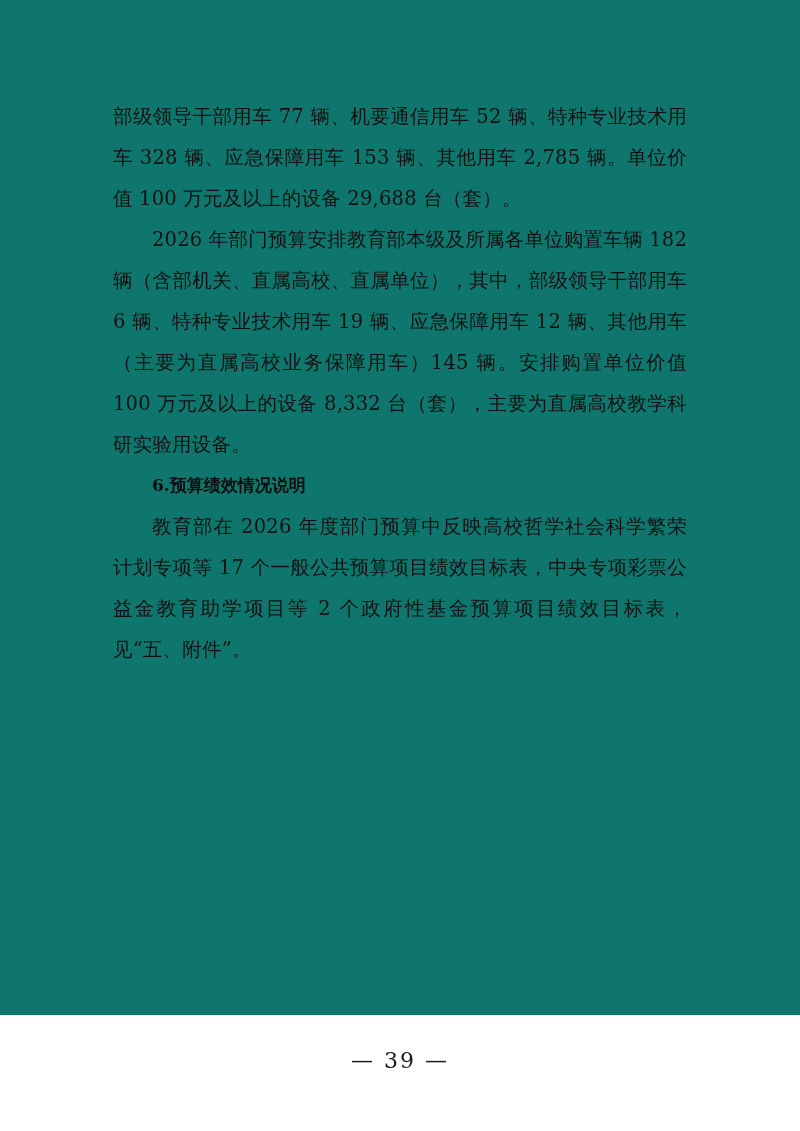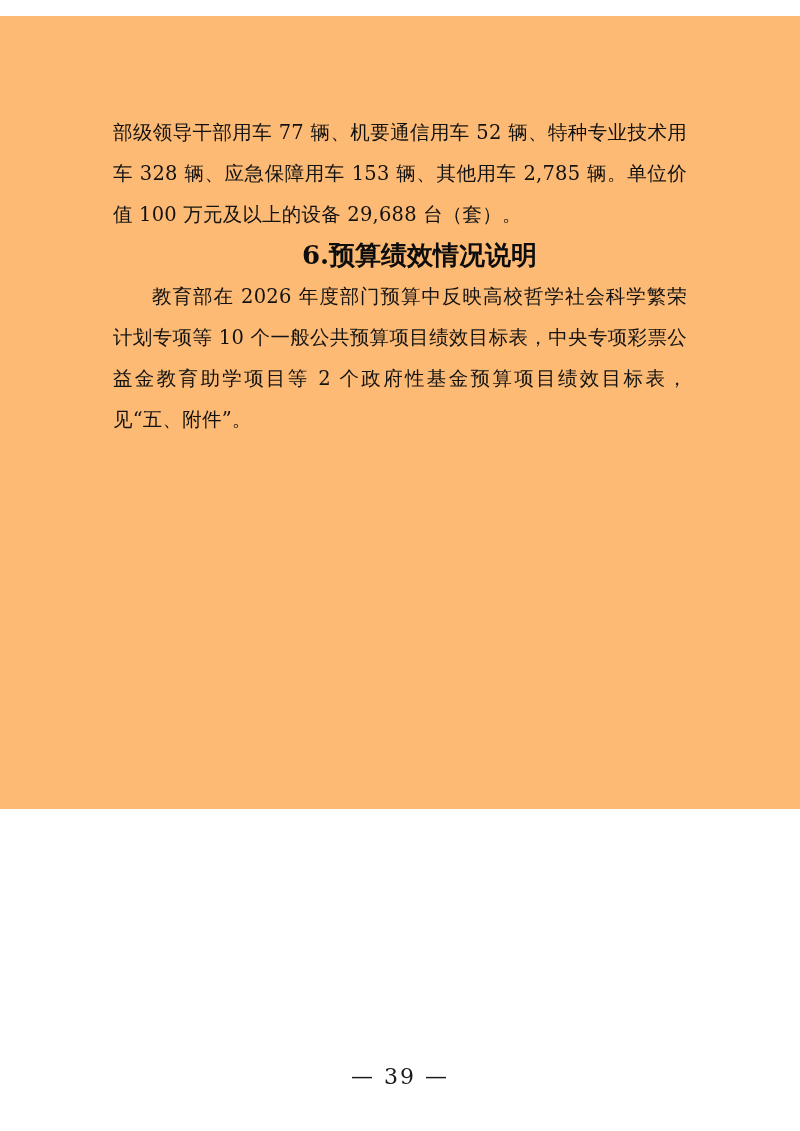--- a/index.html
+++ b/index.html
@@ -11,24 +11,24 @@
     width: 800px;
     height: 1131px;
     font-family: "DejaVu Serif", "Liberation Serif", serif;
     color: #1a1a1a;
     position: relative;
     overflow: hidden;
   }
   .page {
     position: absolute;
     left: 0;
-    top: 16px;
+    top: 0;
     width: 800px;
-    height: 793px;
-    background: #fdba74;
+    height: 1015px;
+    background: #0f766e;
   }
   .content {
     position: absolute;
     left: 113px;
     top: 96px;
     width: 574px;
   }
   p.para {
     margin: 0 0 0 0;
     font-size: 19.5px;
@@ -37,26 +37,25 @@
     text-justify: inter-ideograph;
     letter-spacing: 0.2px;
     color: #121212;
     font-family: "DejaVu Serif", "Liberation Serif", serif;
   }
   p.indent {
     text-indent: 39px;
   }
   p.heading {
     margin: 0;
-    font-size: 26px;
+    font-size: 17px;
     line-height: 41px;
     text-indent: 39px;
     font-weight: bold;
     color: #0d0d0d;
-    text-align: center;
   }
   .footer {
     position: absolute;
     left: 0;
     top: 1048px;
     width: 800px;
     text-align: center;
     font-size: 22px;
     color: #1a1a1a;
     letter-spacing: 2px;
@@ -64,24 +63,25 @@
   }
 </style>
 </head>
 <body>
 
 <div class="page">
   <div class="content">
 
     <p class="para">部级领导干部用车 77 辆、机要通信用车 52 辆、特种专业技术用车 328 辆、应急保障用车 153 辆、其他用车 2,785 辆。单位价值 100 万元及以上的设备 29,688 台（套）。</p>
 
+    <p class="para indent">2026 年部门预算安排教育部本级及所属各单位购置车辆 182 辆（含部机关、直属高校、直属单位），其中，部级领导干部用车 6 辆、特种专业技术用车 19 辆、应急保障用车 12 辆、其他用车（主要为直属高校业务保障用车）145 辆。安排购置单位价值 100 万元及以上的设备 8,332 台（套），主要为直属高校教学科研实验用设备。</p>
 
     <p class="heading"><span>6.</span><span>预算绩效情况说明</span></p>
 
 
-    <p class="para indent">教育部在 2026 年度部门预算中反映高校哲学社会科学繁荣计划专项等 10 个一般公共预算项目绩效目标表，中央专项彩票公益金教育助学项目等 2 个政府性基金预算项目绩效目标表，见“五、附件”。</p>
+    <p class="para indent">教育部在 2026 年度部门预算中反映高校哲学社会科学繁荣计划专项等 17 个一般公共预算项目绩效目标表，中央专项彩票公益金教育助学项目等 2 个政府性基金预算项目绩效目标表，见“五、附件”。</p>
 
   </div>
 
   <div class="footer">
     <span>— 39 —</span>
   </div>
 </div>
 
 </body></html>

